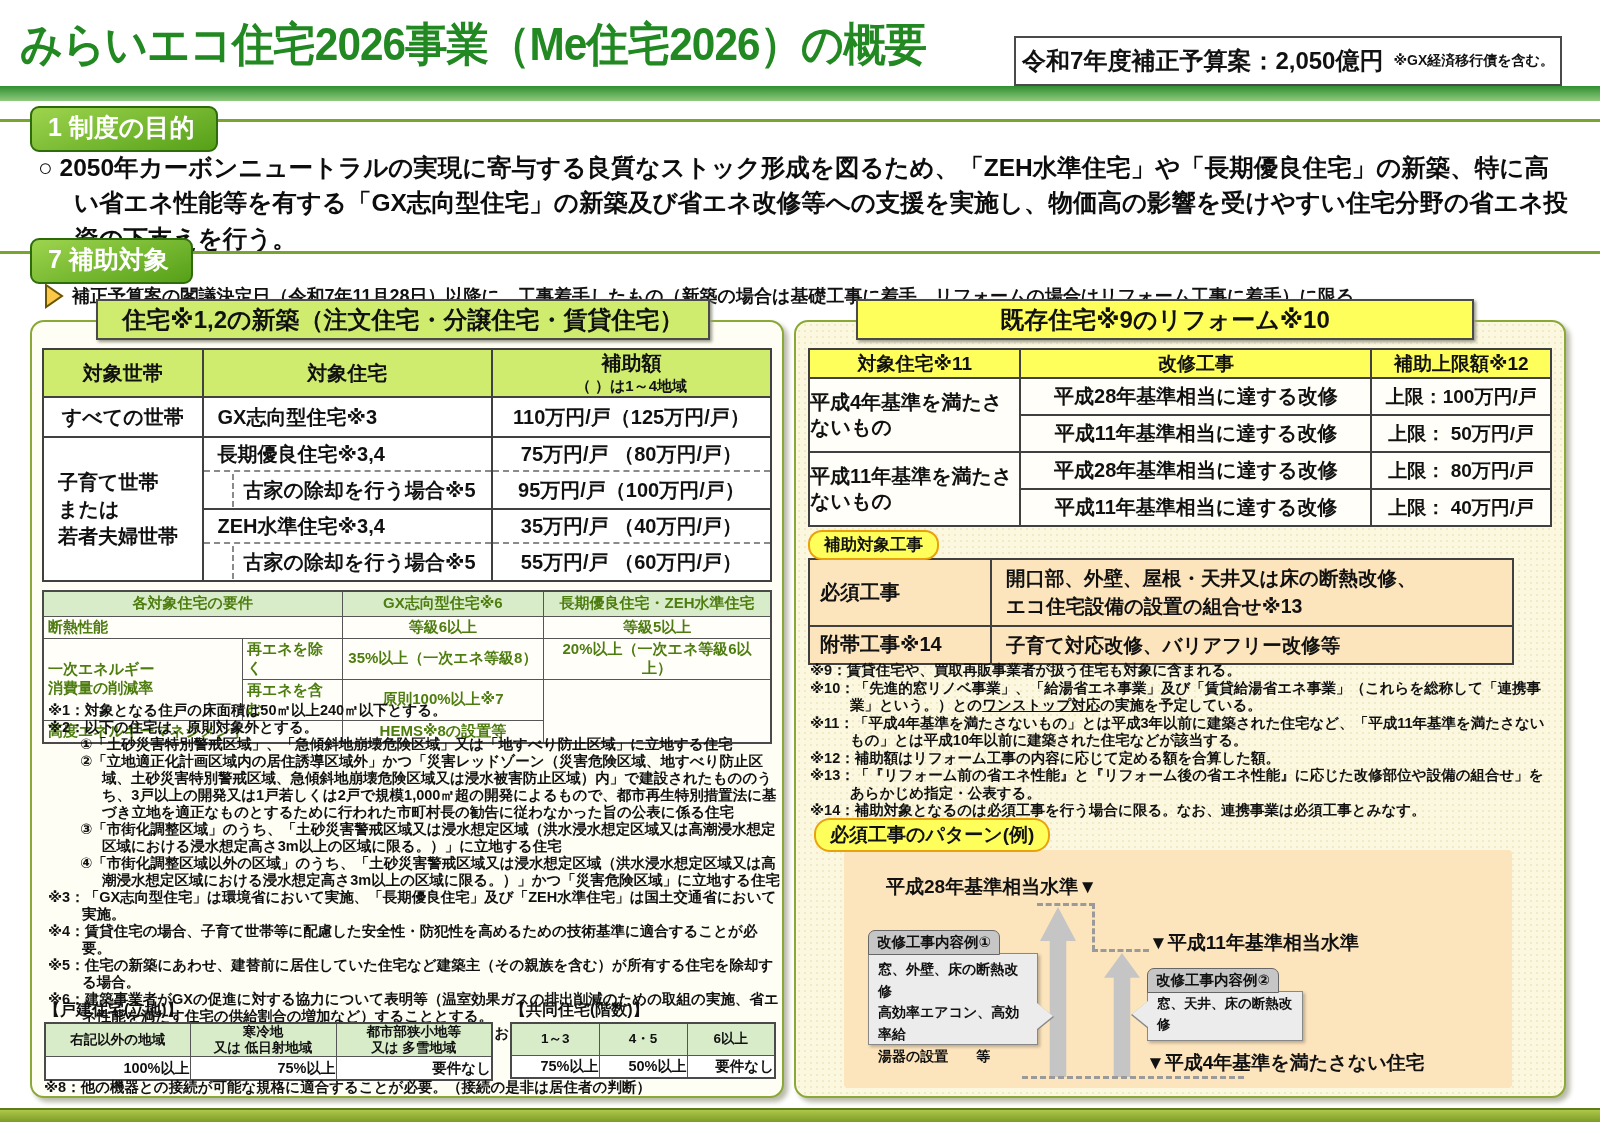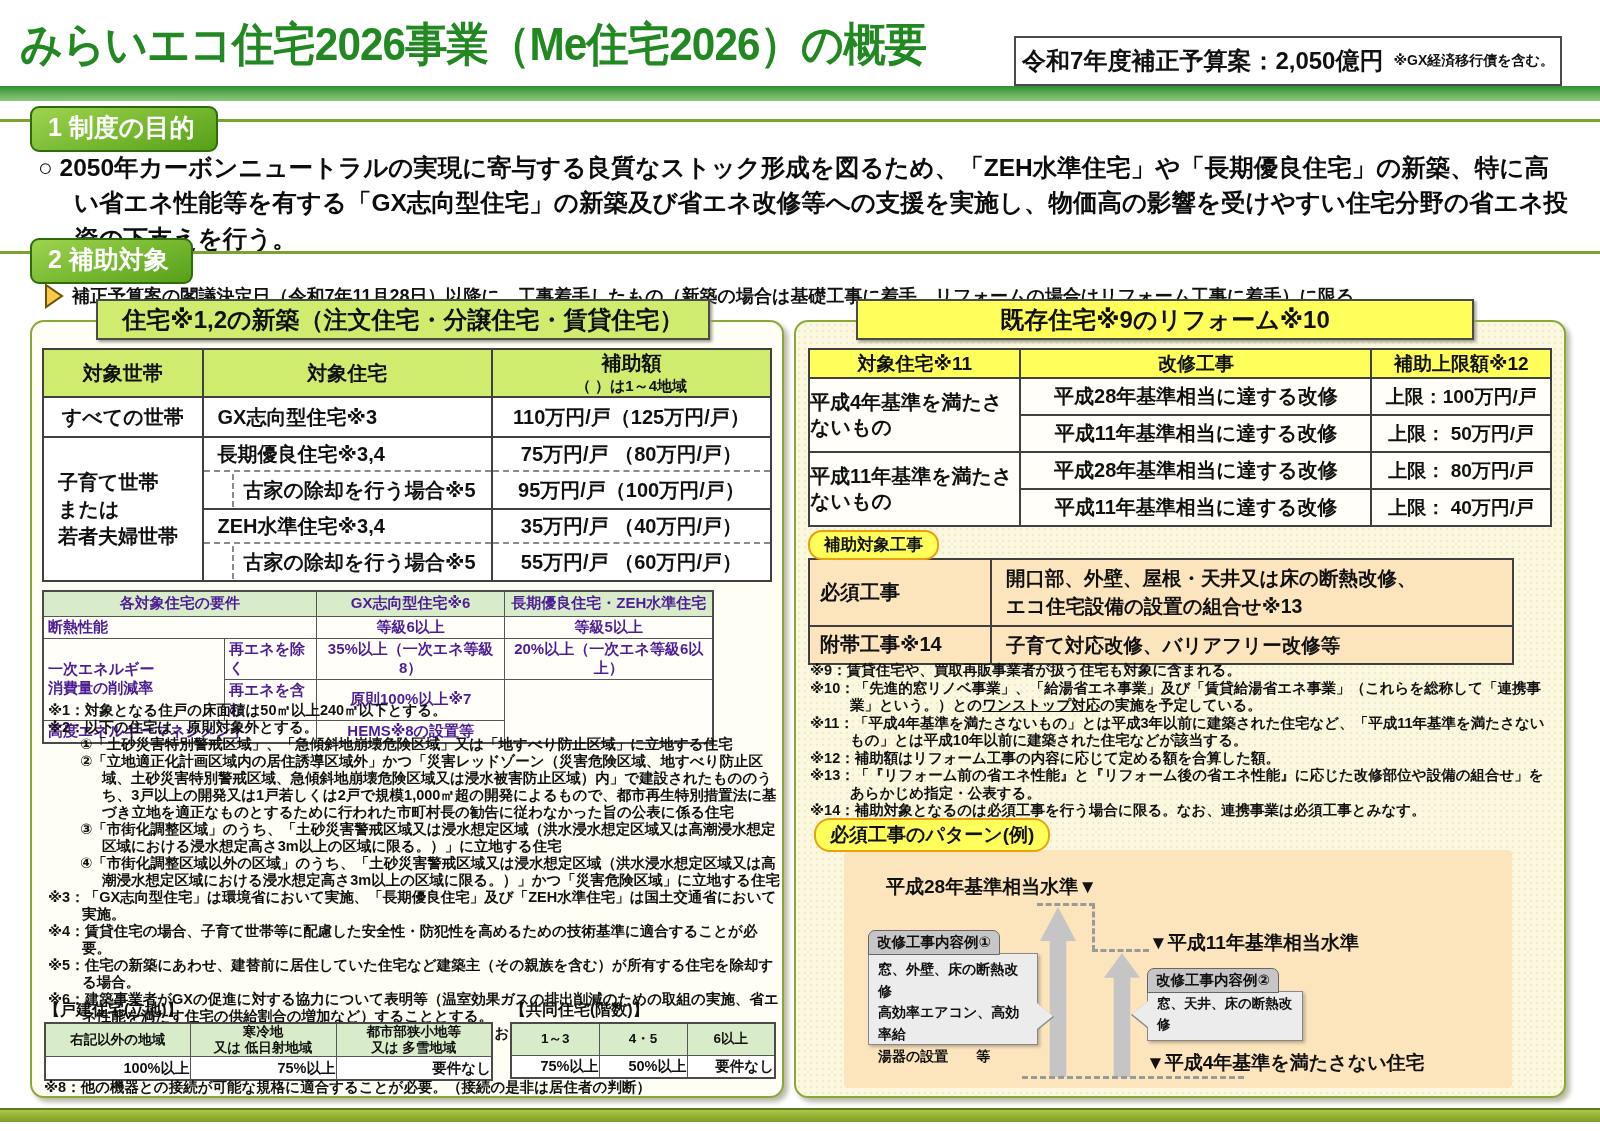--- a/index.html
+++ b/index.html
@@ -51,22 +51,22 @@
   table.subsidy .sub-head { font-size:15px; font-weight:bold; }
   table.subsidy td { background:#fff; }
   td.hh { text-align:center; vertical-align:middle; }
   td.hh2 { text-align:left; padding-left:14px; vertical-align:middle; line-height:1.35; }
   td.house { text-align:left; padding-left:14px; }
   td.amount { text-align:center; }
   tr.dashed td { border-top:2px dashed #8a8a8a; }
   .demolish { margin-left:14px; border-left:2px dashed #8a8a8a; padding:3px 0 3px 10px; }
 
   
-  table.req { position:absolute; left:10px; top:268px; width:672px; border-collapse:collapse;
-    font-size:15px; font-weight:bold; color:#4c1d95; border:2px solid #4a4a4a; }
+  table.req { position:absolute; left:10px; top:268px; width:730px; border-collapse:collapse;
+    font-size:15px; font-weight:bold; color:#4d7c0f; border:2px solid #4a4a4a; }
   table.req td, table.req th { border:1.5px solid #555; padding:1px 4px; }
   table.req th { background:#d9ecca; text-align:center; height:25px; }
   table.req td { height:21px; background:#fffef8; }
   td.c { text-align:center; }
   td.diagx { background:
       linear-gradient(to bottom right,transparent 48.5%,#888 48.5%,#888 51.5%,transparent 51.5%),
       linear-gradient(to top right,transparent 48.5%,#888 48.5%,#888 51.5%,transparent 51.5%); }
 
   
   .notes-new { position:absolute; left:16px; top:380px; width:734px; font-size:14.5px; font-weight:600;
@@ -142,21 +142,21 @@
     <span class="budget-main">令和7年度補正予算案：2,050億円</span>
     <span class="budget-note">※GX経済移行債を含む。</span>
   </div>
   <div class="green-band"></div>
 
   <div class="sec-line" id="line1"></div>
   <div class="sec-head" id="sec1">1 制度の目的</div>
   <p class="purpose-body">○ 2050年カーボンニュートラルの実現に寄与する良質なストック形成を図るため、「ZEH水準住宅」や「長期優良住宅」の新築、特に高い省エネ性能等を有する「GX志向型住宅」の新築及び省エネ改修等への支援を実施し、物価高の影響を受けやすい住宅分野の省エネ投資の下支えを行う。</p>
 
   <div class="sec-line" id="line2"></div>
-  <div class="sec-head" id="sec2">2 補助対象</div>
+  <div class="sec-head" id="sec2">7 補助対象</div>
   <div class="condition-row">
     <svg width="20" height="26">
         <polygon points="2,2 18,13 2,24" fill="#fcc84a" stroke="#6b5500" stroke-width="2"></polygon>
       </svg>
     <span class="condition-text">補正予算案の閣議決定日（令和7年11月28日）以降に、工事着手したもの（新築の場合は基礎工事に着手、リフォームの場合はリフォーム工事に着手）に限る。</span>
   </div>
 
   <div class="panel" id="panel-new">
 
     <table class="subsidy">

